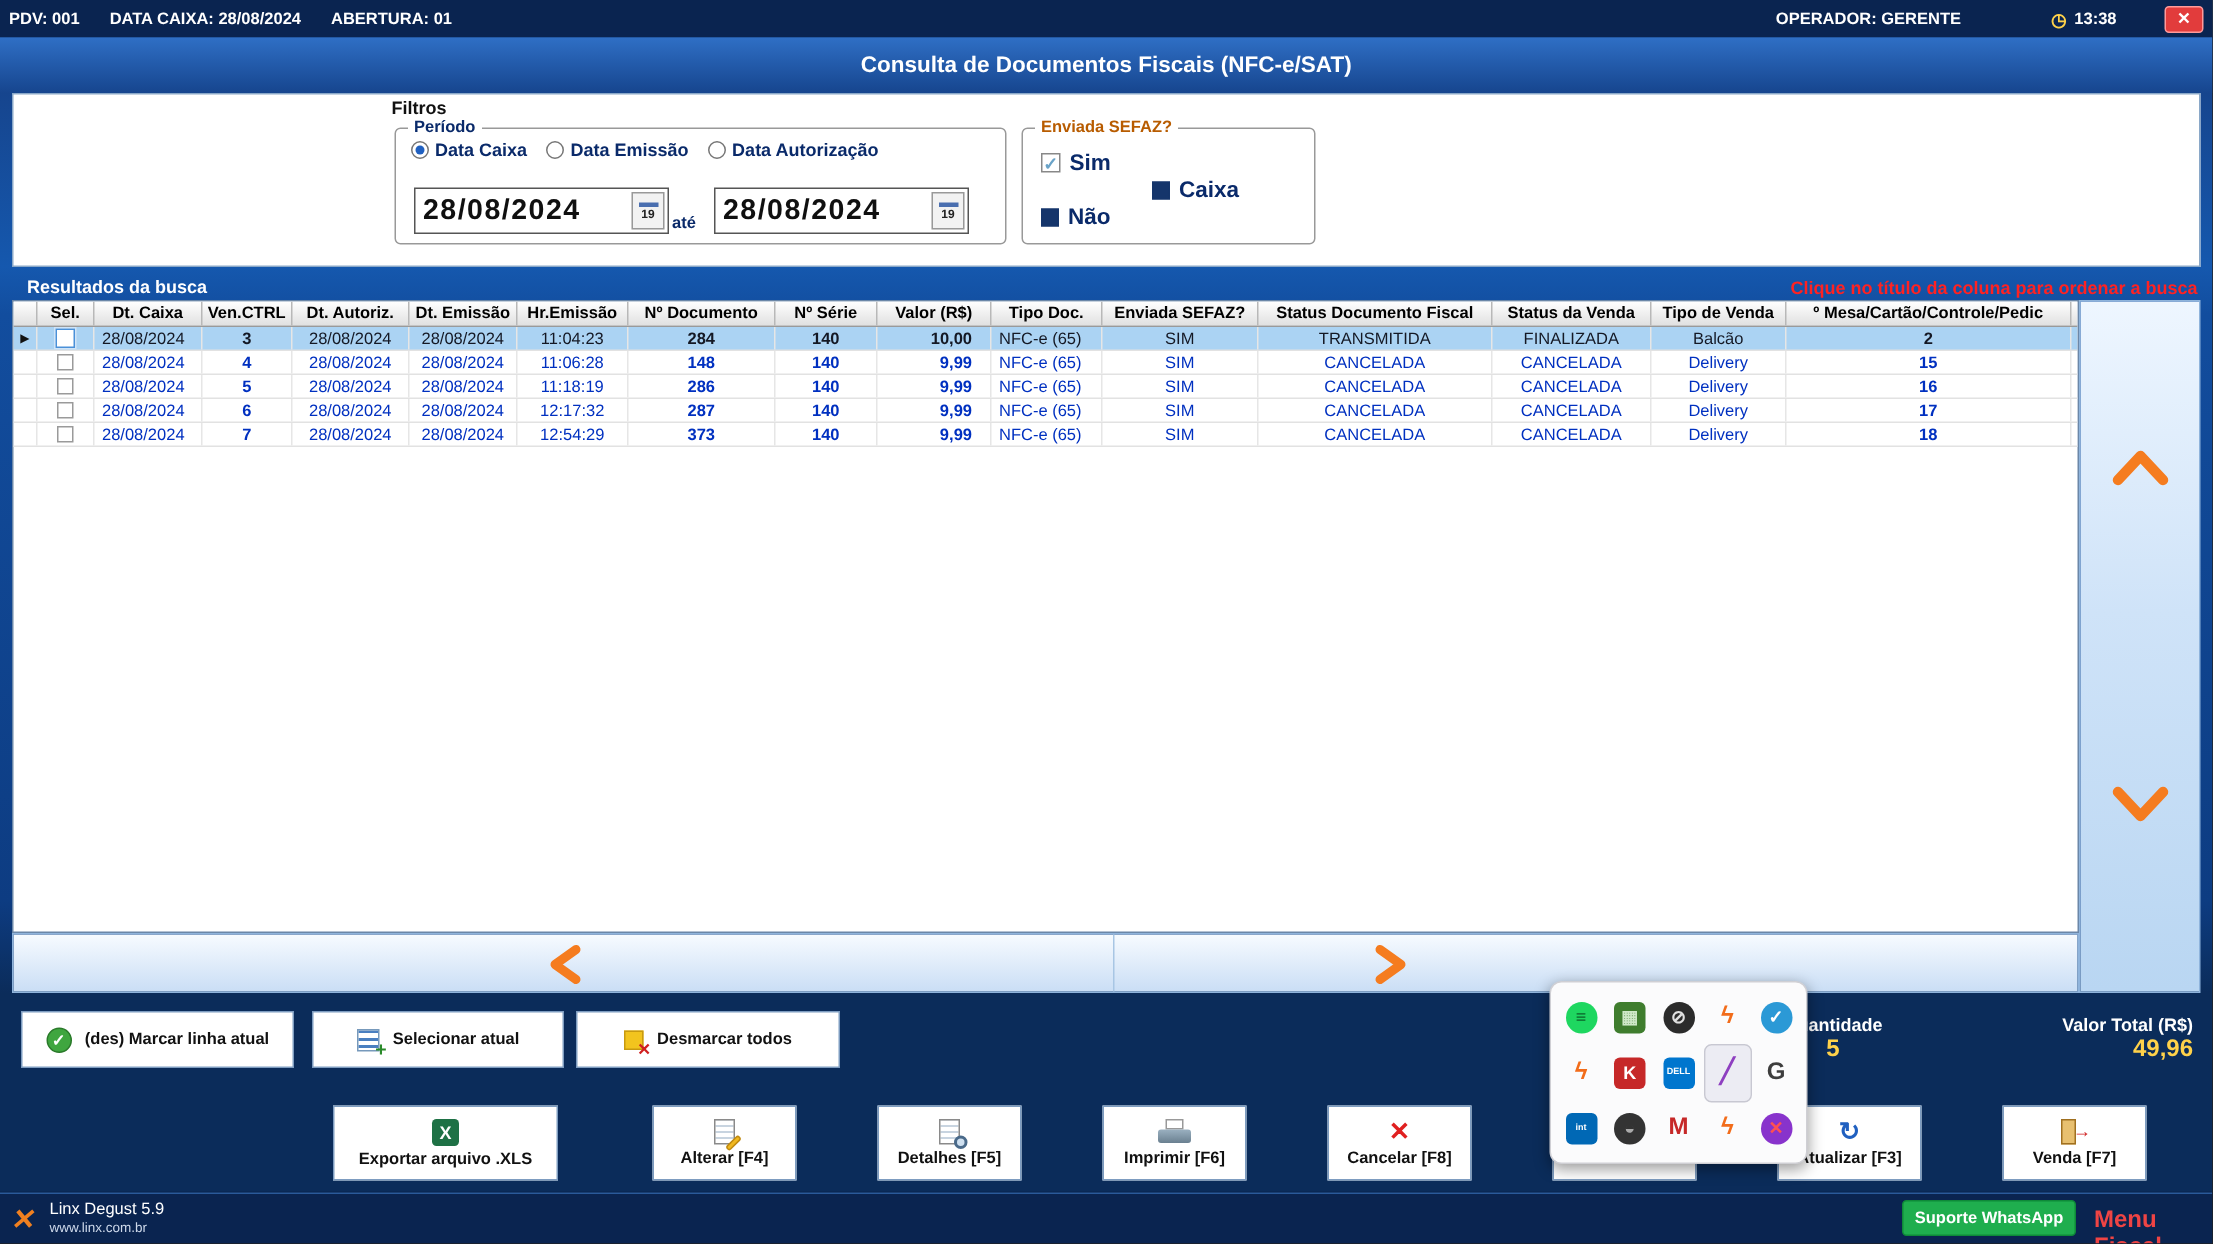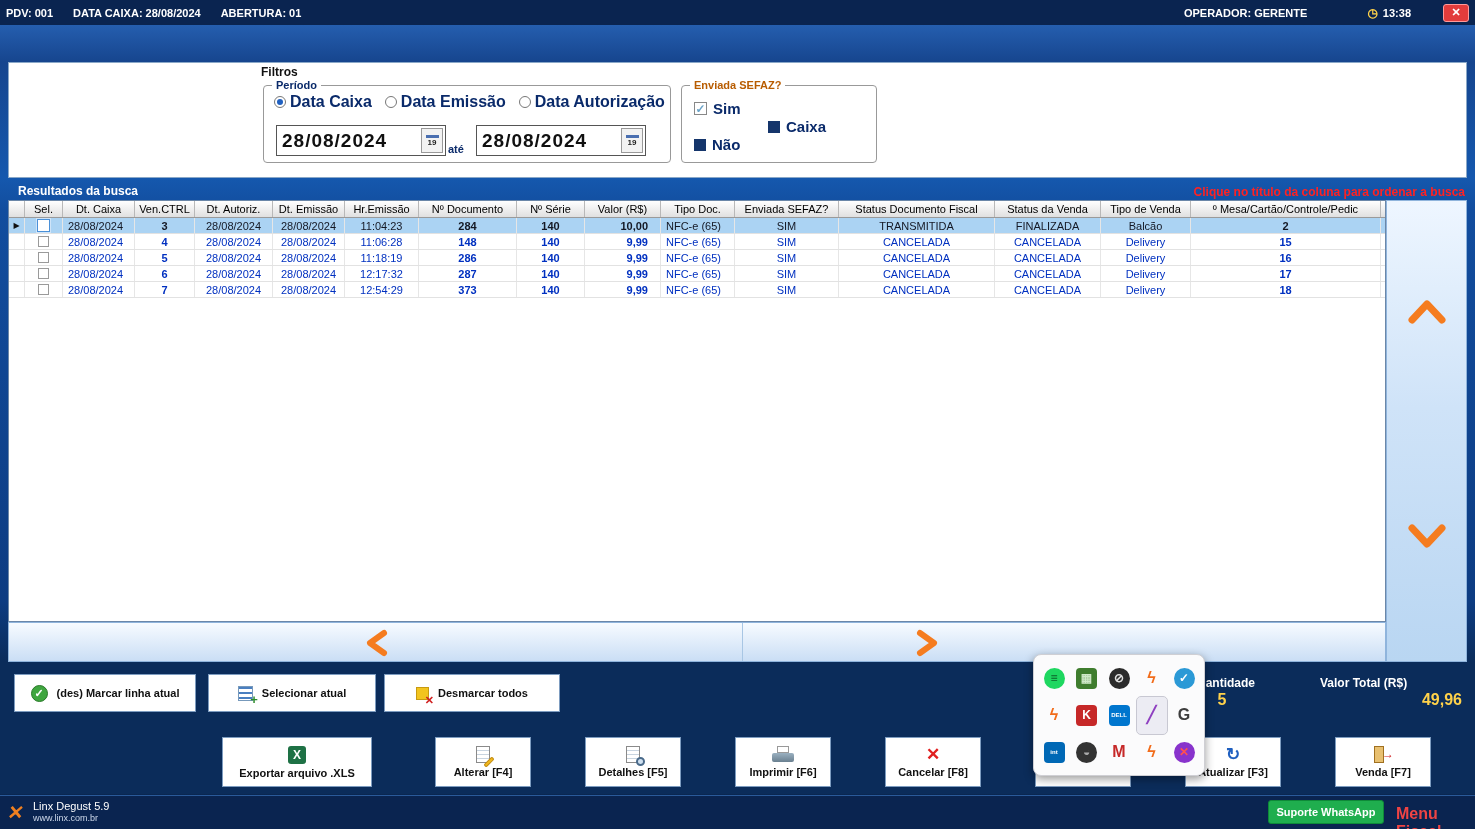--- a/index.html
+++ b/index.html
@@ -20,21 +20,21 @@
     background:linear-gradient(180deg,#2f6fc5,#16458e);
     display:flex;align-items:center;justify-content:center;color:#fff;font-weight:bold;font-size:15px}
   
   .filter-panel{position:absolute;left:8px;top:62px;width:1459px;height:116px;background:#fff;border:1px solid #8aa8c8}
   .filters-lab{position:absolute;left:252px;top:2px;font-weight:bold;font-size:12px;color:#111}
   fieldset.fs{position:absolute;top:16px;height:84px;border:1px solid #999;border-radius:4px;background:#fff}
   fieldset.periodo{left:254px;width:408px}
   fieldset.sefaz{left:672px;width:196px}
   fieldset.fs legend{margin-left:8px;padding:0 4px;font-weight:bold;font-size:11px;color:#0a2a6a}
   fieldset.sefaz legend{color:#b85c00}
-  .radios{position:absolute;left:10px;top:2px;display:flex;gap:13px;font-size:16px;font-weight:bold;color:#0a2a6a;white-space:nowrap}
+  .radios{position:absolute;left:10px;top:2px;display:flex;gap:13px;font-size:12px;font-weight:bold;color:#0a2a6a;white-space:nowrap}
   .rd{display:flex;align-items:center;gap:4px;cursor:pointer}
   .rbox{width:12px;height:12px;border:1px solid #777;border-radius:50%;background:#fff;position:relative;flex:none}
   .rbox.sel::after{content:"";position:absolute;inset:2px;background:#2060c0;border-radius:50%}
   .date-input{position:absolute;top:34px;width:170px;height:31px;border:1px solid #555;background:#fff;display:flex;align-items:center;cursor:text}
   .date-from{left:12px}.date-to{left:212px}
   .date-val{flex:1;font-size:19px;font-weight:bold;color:#101010;padding-left:5px;letter-spacing:1px;white-space:nowrap}
   .cal-btn{width:22px;height:25px;margin-right:2px;border:1px solid #999;background:#f2f2f2;display:flex;flex-direction:column;align-items:center;justify-content:center;cursor:pointer;flex:none}
   .cal-top{width:13px;height:3px;background:#4a6fb0;margin-bottom:1px}
   .cal-num{font-size:8px;font-weight:bold;color:#222;line-height:1}
   .ate{position:absolute;left:184px;top:52px;font-size:11px;font-weight:bold;color:#0a2a6a}
@@ -56,21 +56,21 @@
   .tool-ic .tip{position:absolute;left:4px;top:16px;width:8px;height:8px;background:#e8b61e;border-radius:2px}
   .mag-ic{position:relative;width:30px;height:27px}
   .mag-ic .lens{position:absolute;left:4px;top:0;width:17px;height:17px;border:3px solid #7d9cb5;border-radius:50%;background:#dce8f2}
   .mag-ic .handle{position:absolute;left:19px;top:17px;width:11px;height:4px;background:#7d9cb5;border-radius:2px;transform:rotate(45deg)}
   
   .results-lab{position:absolute;left:18px;top:184px;color:#fff;font-weight:bold;font-size:12px}
   .sort-hint{position:absolute;right:10px;top:185px;color:#ff2222;font-weight:bold;font-size:12px}
   
   .grid{position:absolute;left:8px;top:200px;width:1378px;height:422px;background:#fff;border:1px solid #6b87a8;overflow:hidden}
   .grid-head{display:flex;height:17px;background:linear-gradient(#ffffff,#e0e0e0);border-bottom:1px solid #9a9a9a}
-  .hc{display:flex;align-items:center;justify-content:center;font-size:11px;font-weight:normal;color:#000;
+  .hc{display:flex;align-items:center;justify-content:center;font-size:11px;font-weight:bold;color:#000;
     border-right:1px solid #b8b8b8;white-space:nowrap;overflow:hidden;flex:none;cursor:pointer}
   .tr{display:flex;height:16px;border-bottom:1px solid #e2e2e2;color:#0030c0;font-size:11px;cursor:pointer;background:#fff}
   .tr.sel{background:#abd3f3;color:#141824}
   .td{display:flex;align-items:center;border-right:1px solid #e6e6e6;white-space:nowrap;overflow:hidden;flex:none}
   .td.l{justify-content:flex-start;padding-left:5px}
   .td.c{justify-content:center}
   .td.r{justify-content:flex-end;padding-right:12px}
   .td.b{font-weight:bold}
   .mk{font-size:8px;color:#111;line-height:1}
   .cb{width:11px;height:11px;background:#fff;border:1px solid #9a9a9a;display:inline-block}
@@ -92,21 +92,21 @@
   #btn-selall{left:208px;width:168px}
   #btn-desel{left:384px;width:176px}
   .ic-check{width:17px;height:17px;border-radius:50%;background:#3fa63f;border:1px solid #2a7a2a;color:#fff;
     font-size:11px;font-weight:bold;display:flex;align-items:center;justify-content:center;flex:none}
   .ic-list{position:relative;width:15px;height:15px;flex:none;background:repeating-linear-gradient(180deg,#4a7fc0 0 2px,#fff 2px 5px);border:1px solid #7799bb}
   .ic-list .plus{position:absolute;right:-6px;bottom:-6px;color:#2a8a2a;font-size:13px;font-weight:bold;line-height:1}
   .ic-ybox{position:relative;width:13px;height:13px;background:#f2c41e;border:1px solid #c89a10;flex:none}
   .ic-ybox .sx{position:absolute;right:-6px;bottom:-7px;color:#d02020;font-size:11px;font-weight:bold;line-height:1}
   .qty-lab{position:absolute;left:1170px;top:676px;width:104px;text-align:center;color:#fff;font-weight:bold;font-size:12px}
   .qty-val{position:absolute;left:1170px;top:691px;width:104px;text-align:center;color:#ffd24a;font-weight:bold;font-size:16px}
-  .tot-lab{position:absolute;left:1320px;top:676px;width:142px;text-align:left;color:#fff;font-weight:bold;font-size:12px}
+  .tot-lab{position:absolute;left:1320px;top:676px;width:142px;text-align:right;color:#fff;font-weight:bold;font-size:12px}
   .tot-val{position:absolute;left:1320px;top:691px;width:142px;text-align:right;color:#ffd24a;font-weight:bold;font-size:16px}
   
   .act-btn{position:absolute;top:737px;height:50px;background:#fff;border:1px solid #7d9cc0;
     display:flex;flex-direction:column;align-items:center;justify-content:center;gap:3px;
     font-size:11px;font-weight:bold;color:#111;cursor:pointer}
   #act-export{left:222px;width:150px}
   #act-alterar{left:435px;width:96px}
   #act-detalhes{left:585px;width:96px}
   #act-imprimir{left:735px;width:96px}
   #act-cancelar{left:885px;width:96px}
@@ -160,20 +160,23 @@
     <span>OPERADOR: GERENTE</span>
     <span class="clockwrap">
       <span class="clock-ic">◷</span>
       <span>13:38</span>
     </span>
     <span class="closebtn">
       <span>✕</span>
     </span>
   </div>
 
+  <div class="titlebar">
+    <span>Consulta de Documentos Fiscais (NFC-e/SAT)</span>
+  </div>
 
   <div class="filter-panel">
     <div class="filters-lab">Filtros</div>
 
     <fieldset class="fs periodo">
       <legend>Período</legend>
       <div class="radios">
         <label class="rd">
           <span class="rbox sel"></span>
           <span>Data Caixa</span>

